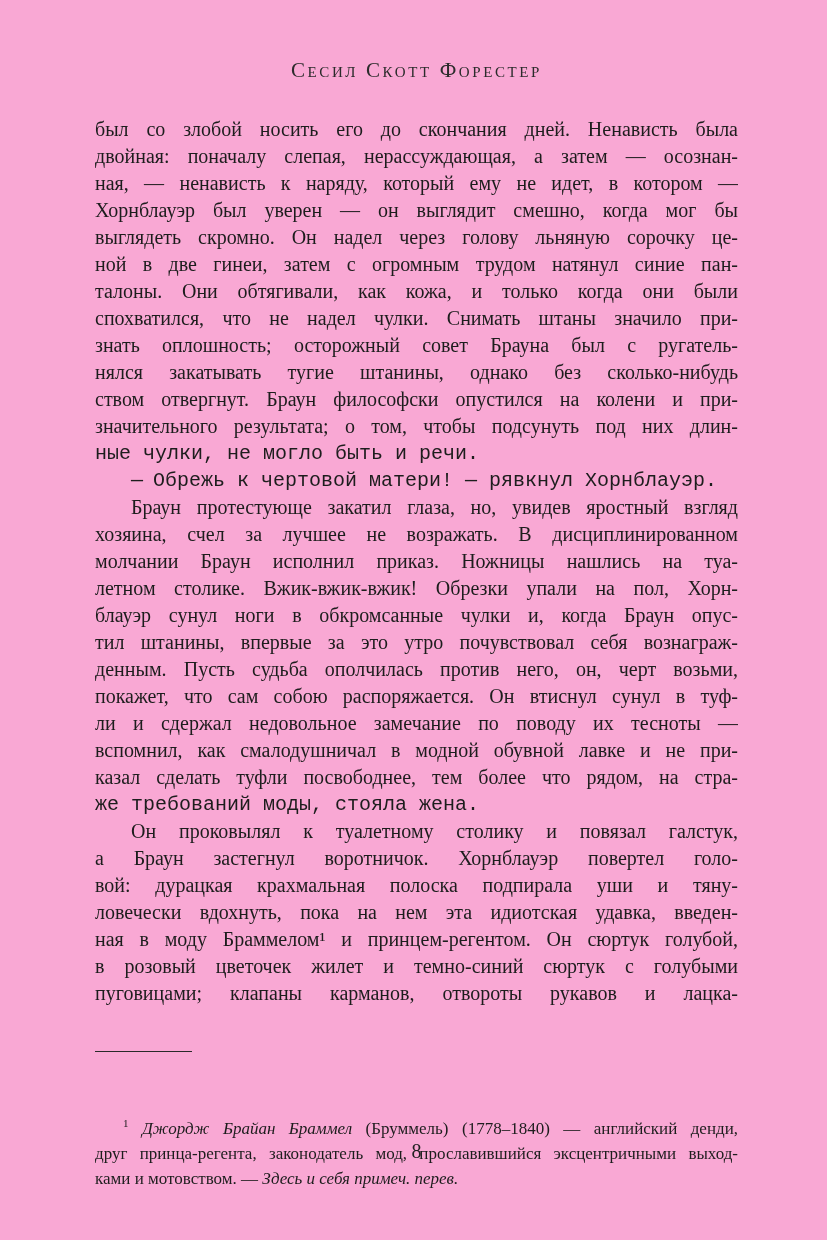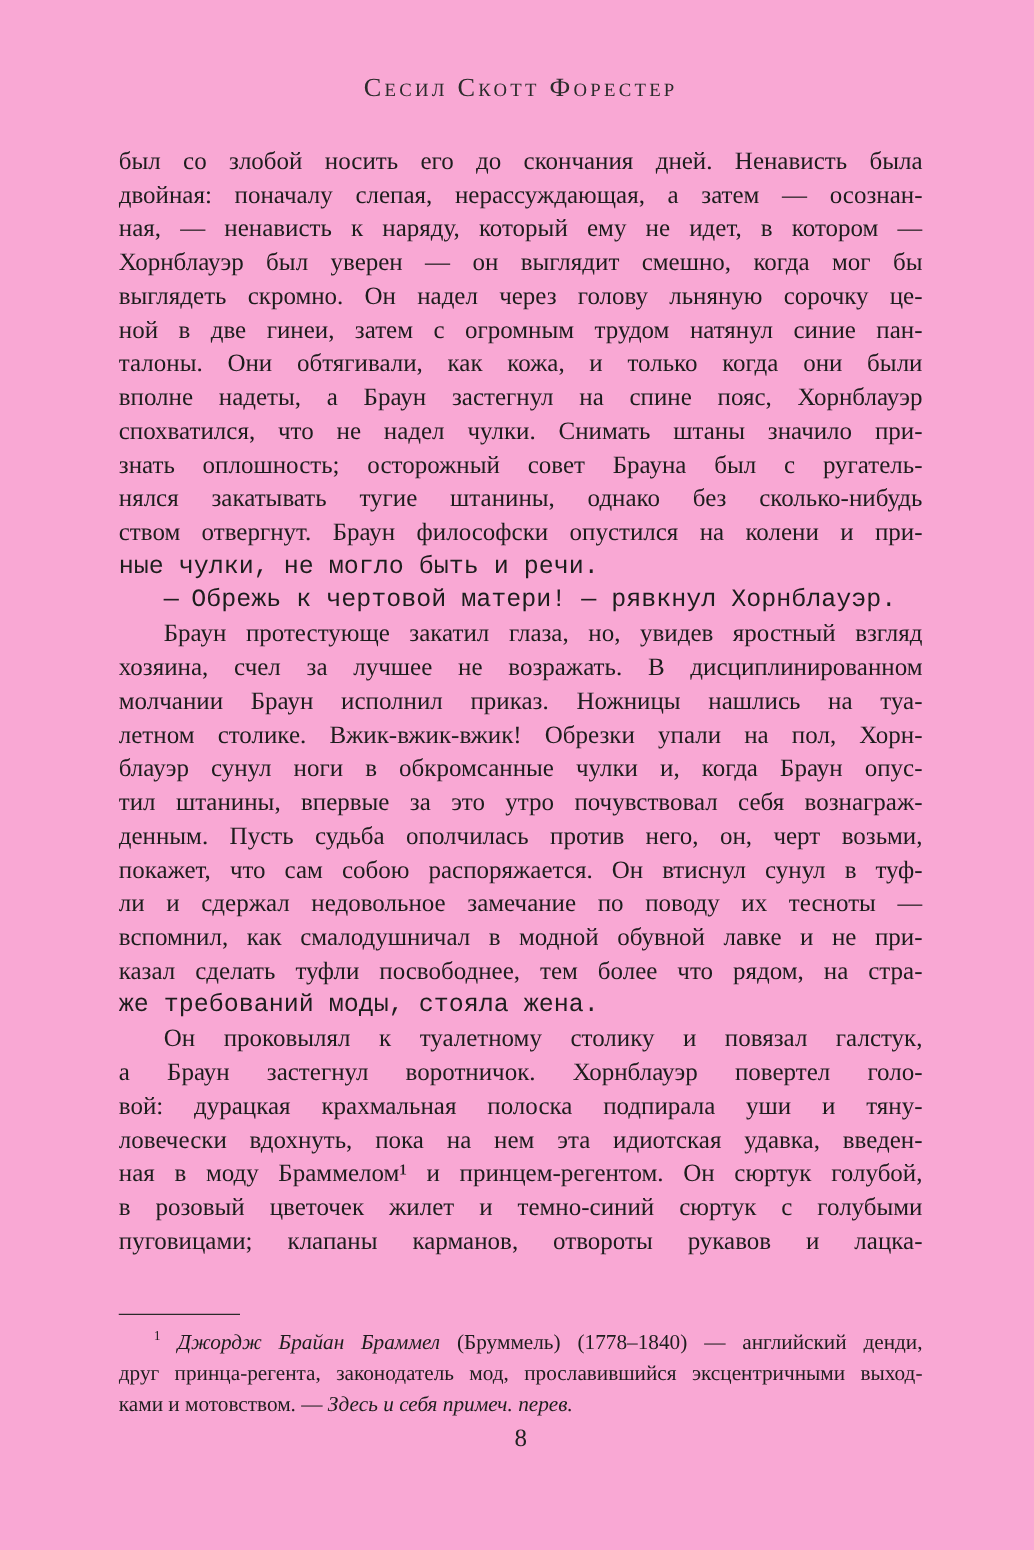--- a/index.html
+++ b/index.html
@@ -31,21 +31,21 @@
     text-align-last:justify;
     height:27px;overflow:hidden;
   }
   .line.end{text-align-last:left;font-family:Liberation Mono, monospace;}
   .line.ind{text-indent:36px;}
   .footnote-sep{
     position:absolute;left:95px;top:1051px;width:97px;height:0;
     border-top:1.5px solid #2a2a2a;
   }
   .footnote{
-    position:absolute;left:95px;top:1061px;width:643px;
+    position:absolute;left:95px;top:1116px;width:643px;
     font-size:17px;line-height:25px;color:#1d1d1d;
   }
   .fline{
     text-align:justify;text-align-last:justify;height:25px;overflow:hidden;
   }
   .fline.end{text-align-last:left;}
   .fline.ind{text-indent:28px;}
   .it{font-style:italic;}
   .sup{
     font-size:11px;vertical-align:super;line-height:0;
@@ -62,25 +62,25 @@
   <div class="running-header">Сесил Скотт Форестер</div>
 
   <div class="body-text" id="body-container">
       <div class="line">был со злобой носить его до скончания дней. Ненависть была</div>
       <div class="line">двойная: поначалу слепая, нерассуждающая, а затем — осознан-</div>
       <div class="line">ная, — ненависть к наряду, который ему не идет, в котором —</div>
       <div class="line">Хорнблауэр был уверен — он выглядит смешно, когда мог бы</div>
       <div class="line">выглядеть скромно. Он надел через голову льняную сорочку це-</div>
       <div class="line">ной в две гинеи, затем с огромным трудом натянул синие пан-</div>
       <div class="line">талоны. Они обтягивали, как кожа, и только когда они были</div>
-      <div class="line">вполне надеты, а Браун застегнул на спине пояс, Хорнблауэр</div>
       <div class="line">спохватился, что не надел чулки. Снимать штаны значило при-</div>
       <div class="line">знать оплошность; осторожный совет Брауна был с ругатель-</div>
       <div class="line">нялся закатывать тугие штанины, однако без сколько-нибудь</div>
       <div class="line">ством отвергнут. Браун философски опустился на колени и при-</div>
+      <div class="line">значительного результата; о том, чтобы подсунуть под них длин-</div>
       <div class="line end">ные чулки, не могло быть и речи.</div>
       <div class="line ind end">— Обрежь к чертовой матери! — рявкнул Хорнблауэр.</div>
       <div class="line ind">Браун протестующе закатил глаза, но, увидев яростный взгляд</div>
       <div class="line">хозяина, счел за лучшее не возражать. В дисциплинированном</div>
       <div class="line">молчании Браун исполнил приказ. Ножницы нашлись на туа-</div>
       <div class="line">летном столике. Вжик-вжик-вжик! Обрезки упали на пол, Хорн-</div>
       <div class="line">блауэр сунул ноги в обкромсанные чулки и, когда Браун опус-</div>
       <div class="line">тил штанины, впервые за это утро почувствовал себя вознаграж-</div>
       <div class="line">денным. Пусть судьба ополчилась против него, он, черт возьми,</div>
       <div class="line">покажет, что сам собою распоряжается. Он втиснул сунул в туф-</div>

